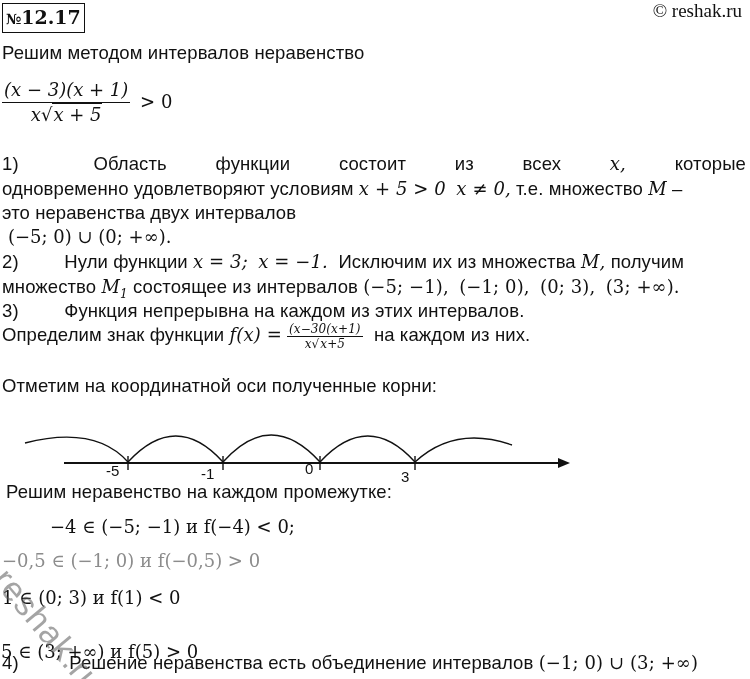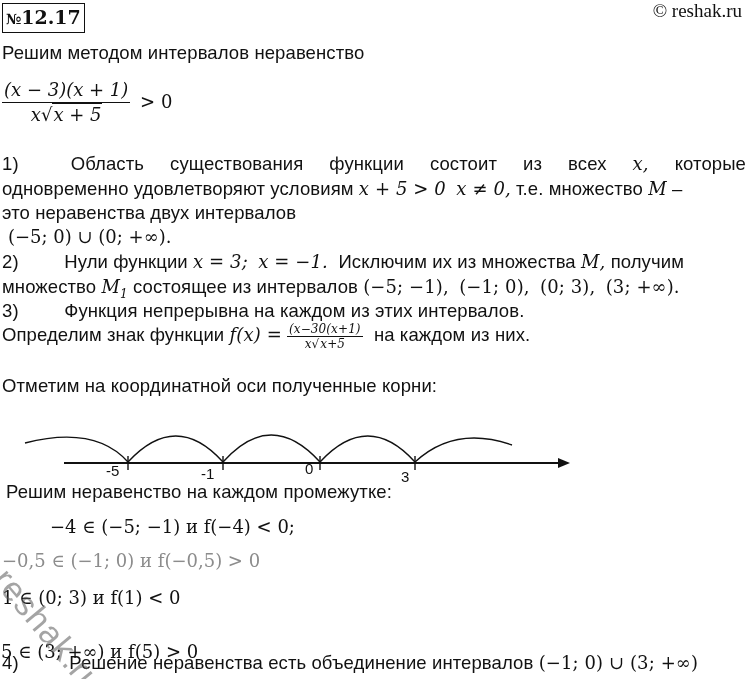--- a/index.html
+++ b/index.html
@@ -49,21 +49,20 @@
     <span class="num mi">(x − 3)(x + 1)</span>
     <span class="den"><span class="mi">x</span>√<span class="sqrt mi">x + 5</span></span>
   </span>
   <span style="margin-left:4px;">&gt; 0</span>
 </div>
 
 <div class="abs sans" style="left:2px; top:153px; width:746px;">
   <div class="justify">
     <span style="margin-right:26px;">1)</span>
     <span>Область</span>
-    <span>существования</span>
     <span>функции</span>
     <span>состоит</span>
     <span>из</span>
     <span>всех</span>
     <span class="math mi">x,</span>
     <span>которые</span>
   </div>
 </div>
 <div class="abs sans" style="left:2px; top:178px;">
   <span>одновременно удовлетворяют условиям</span>

